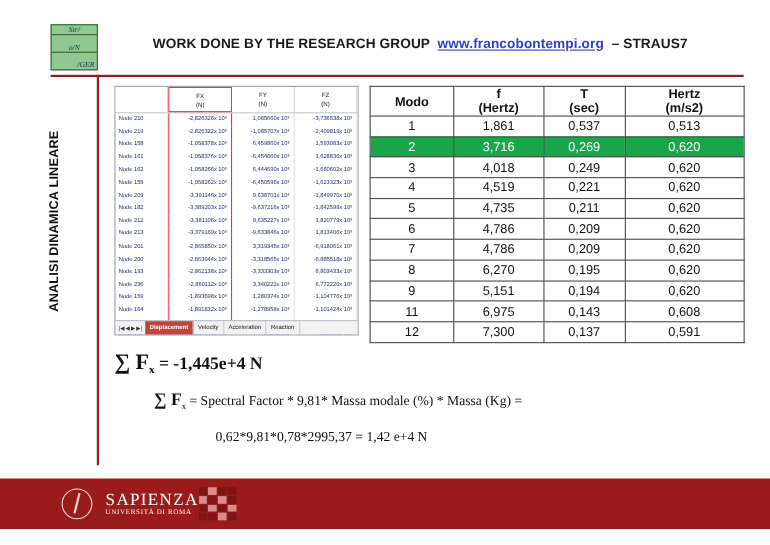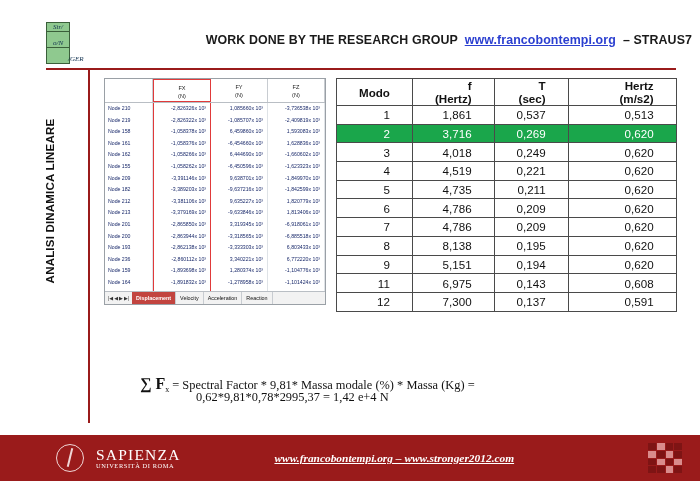--- a/index.html
+++ b/index.html
@@ -18,21 +18,21 @@
     width: 700px;
     height: 495px;
     background: #ffffff;
     box-sizing: border-box;
   }
   
   .logo-box {
     position: absolute;
     left: 46px;
     top: 22px;
-    width: 24px;
+    width: 43px;
     height: 42px;
     background: #8fc98f;
     border: 1px solid #3a5f3a;
     display: flex;
     flex-direction: column;
     justify-content: space-between;
     box-sizing: border-box;
   }
   .logo-line {
     font-size: 7px;
@@ -40,24 +40,24 @@
     text-align: center;
     color: #10304f;
     font-family: "Liberation Serif", serif;
     border-bottom: 1px solid #3a5f3a;
     font-style: italic;
   }
   .logo-line:last-child { border-bottom: none; margin-left: 21px; }
 
   .title-bar {
     position: absolute;
-    left: 112px;
+    left: 92px;
     top: 33px;
     width: 580px;
-    text-align: right;
+    text-align: center;
     font-size: 12.4px;
     font-weight: bold;
     color: #1a1a1a;
     letter-spacing: 0.1px;
   }
   .title-bar a.url {
     color: #2b3fd0;
     text-decoration: underline;
   }
   .header-rule {
@@ -196,21 +196,21 @@
   .modal-table {
     position: absolute;
     left: 336px;
     top: 78px;
     border-collapse: collapse;
     font-size: 11.6px;
     color: #111;
   }
   .modal-table th, .modal-table td {
     border: 1px solid #4a4a4a;
-    text-align: right;
+    text-align: center;
     height: 18.7px;
     box-sizing: border-box;
     padding: 0 22px;
     font-weight: normal;
     background: #ffffff;
   }
   .modal-table th {
     font-weight: bold;
     font-size: 11.6px;
     height: 22px;
@@ -236,21 +236,20 @@
   }
   .eq1 .sum { font-size: 20px; }
   .eq1 sub { font-size: 10px; }
   .eq2 {
     position: absolute;
     left: 140px;
     top: 355px;
     font-size: 12.4px;
     color: #111;
     font-family: "Liberation Serif", serif;
-    margin-top: 20px;
   }
   .eq2 .sum { font-size: 16px; font-weight: bold; }
   .eq2 sub { font-size: 8px; }
   .eq3 {
     position: absolute;
     left: 196px;
     top: 390px;
     font-size: 12.4px;
     color: #111;
     font-family: "Liberation Serif", serif;
@@ -542,21 +541,21 @@
           <td class="fac">0,620</td>
         </tr>
         <tr>
           <td class="modo">7</td>
           <td class="f">4,786</td>
           <td class="t">0,209</td>
           <td class="fac">0,620</td>
         </tr>
         <tr>
           <td class="modo">8</td>
-          <td class="f">8,138</td>
+          <td class="f">6,270</td>
           <td class="t">0,195</td>
           <td class="fac">0,620</td>
         </tr>
         <tr>
           <td class="modo">9</td>
           <td class="f">5,151</td>
           <td class="t">0,194</td>
           <td class="fac">0,620</td>
         </tr>
         <tr>
@@ -567,36 +566,38 @@
         </tr>
         <tr>
           <td class="modo">12</td>
           <td class="f">7,300</td>
           <td class="t">0,137</td>
           <td class="fac">0,591</td>
         </tr>
       </tbody>
   </table>
 
+  <div class="eq1">
+    <span class="sum">∑ F</span><sub>x</sub><span> = -1,445e+4 N</span>
+  </div>
 
   <div class="eq2">
     <span class="sum">∑ F</span><sub>x</sub><span> = Spectral Factor * 9,81* Massa modale (%) * Massa (Kg) =</span>
   </div>
 
   <div class="eq3">
     <span>0,62*9,81*0,78*2995,37 = </span><b>1,42 e+4 N</b>
   </div>
 
   <div class="footer">
     <div class="footer-crest"></div>
     <div class="footer-brand">
       <div class="name">SAPIENZA</div>
       <div class="sub">UNIVERSITÀ DI ROMA</div>
     </div>
-    <div class="footer-links">www.francobontempi.org – www.stronger2012.com</div>
     <div class="footer-logo">
       <i class="dark"></i>
         <i></i>
         <i class="dark"></i>
         <i class="dark"></i>
       <i></i>
         <i class="dark"></i>
         <i></i>
         <i class="dark"></i>
       <i class="dark"></i>

